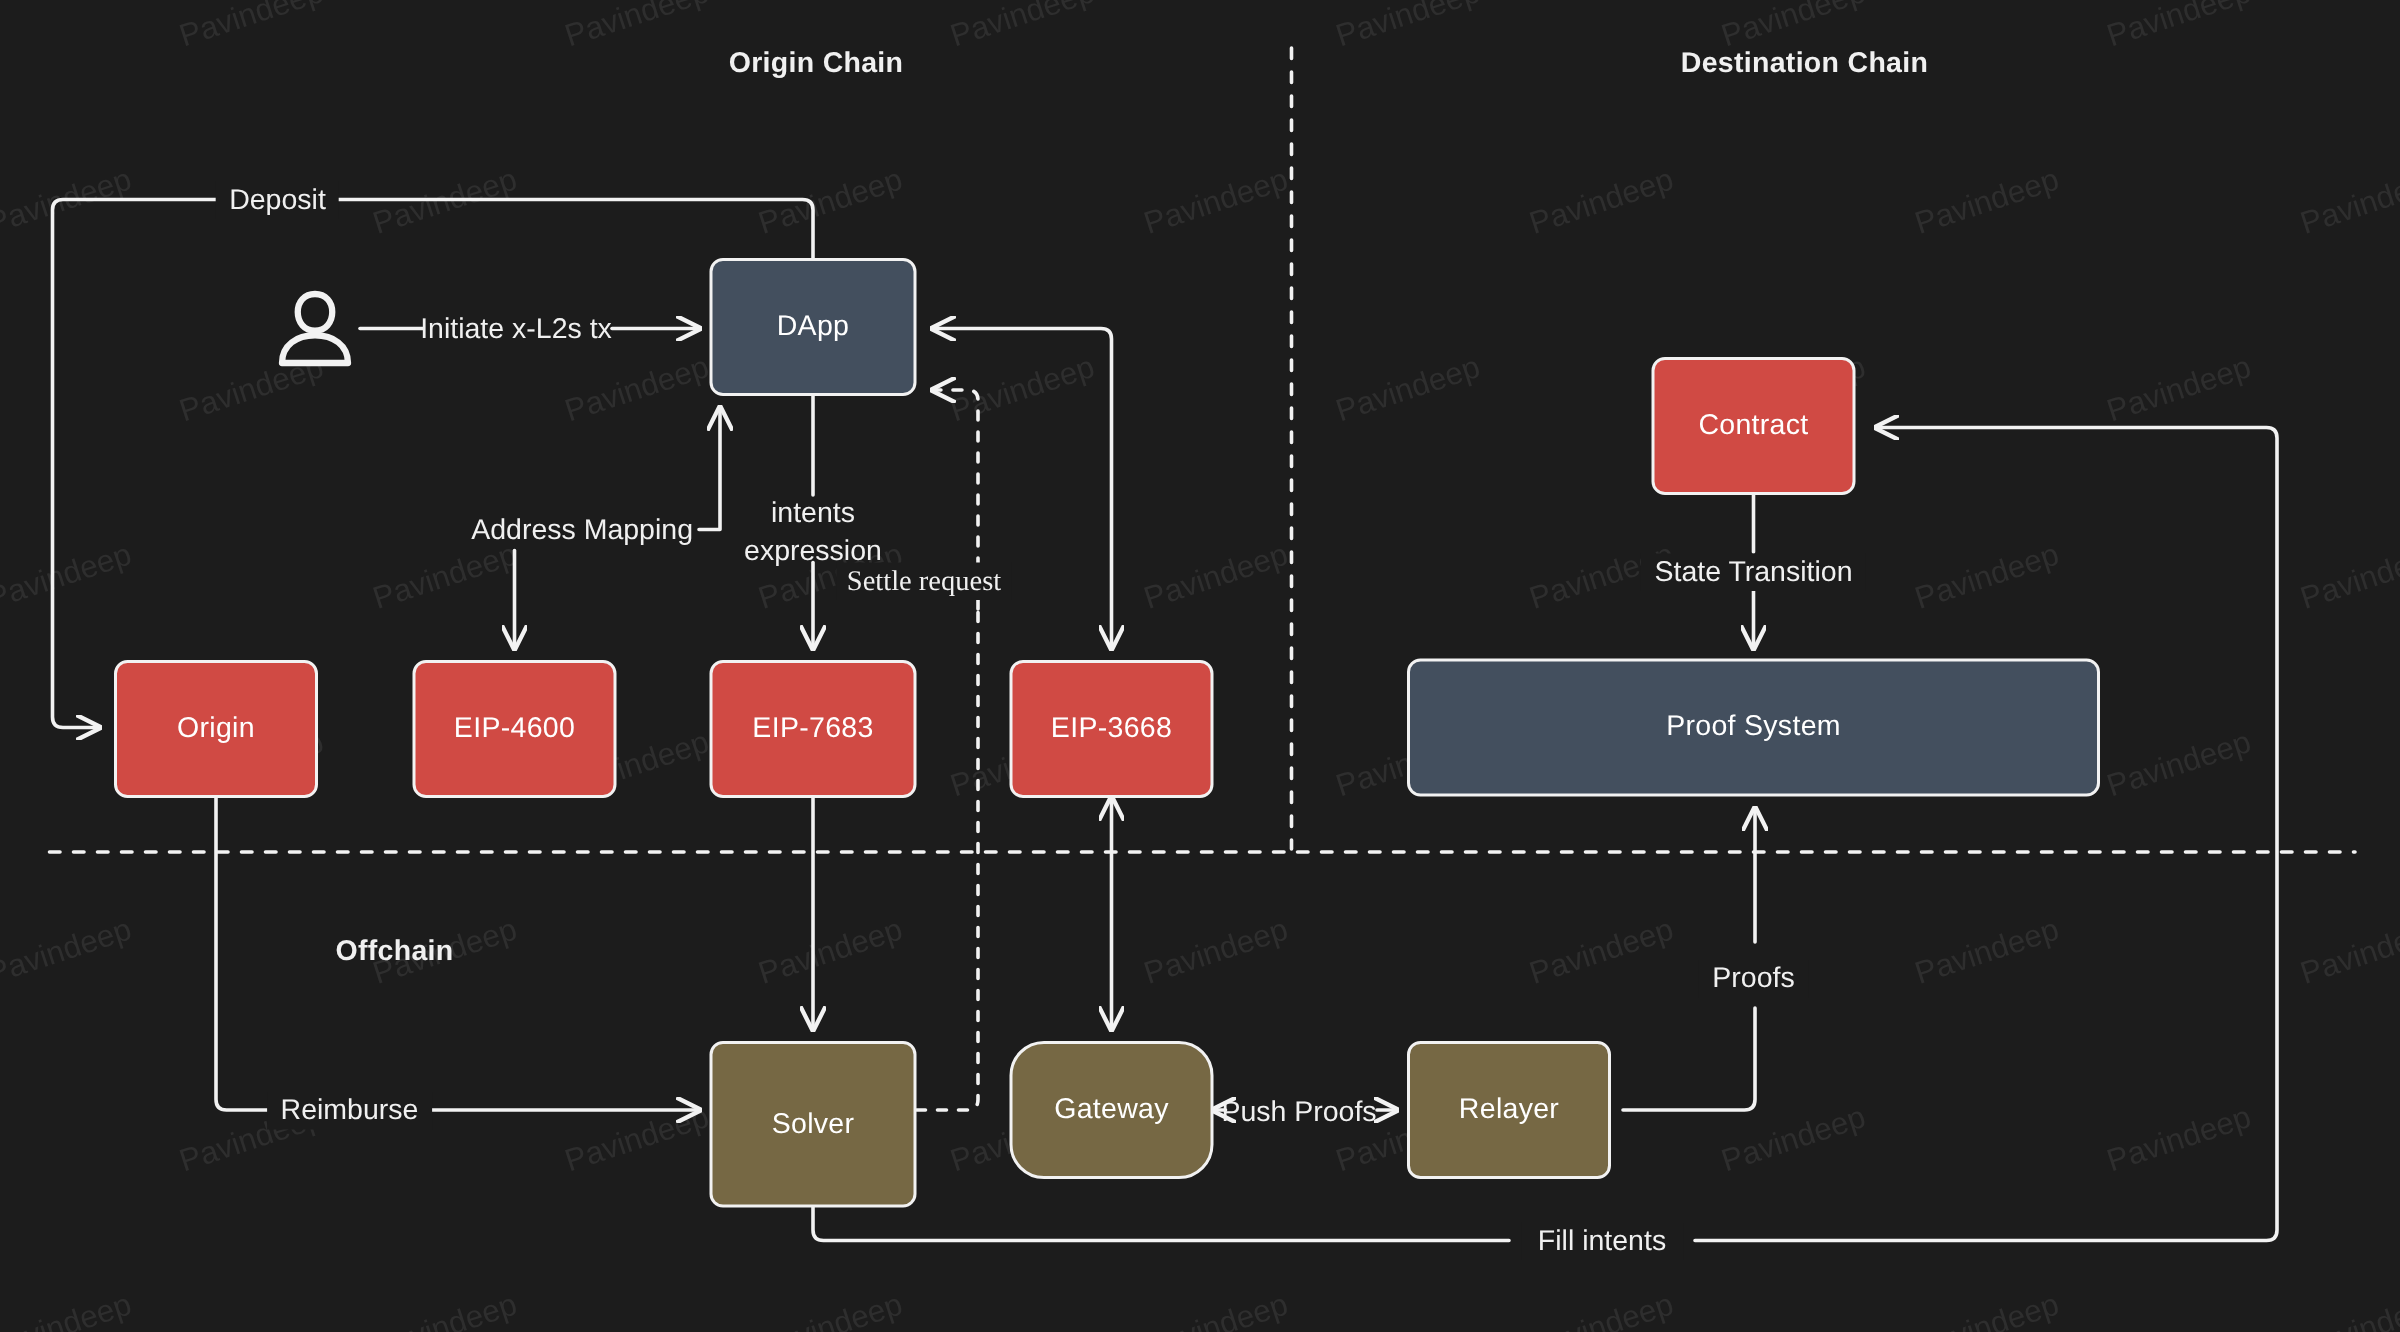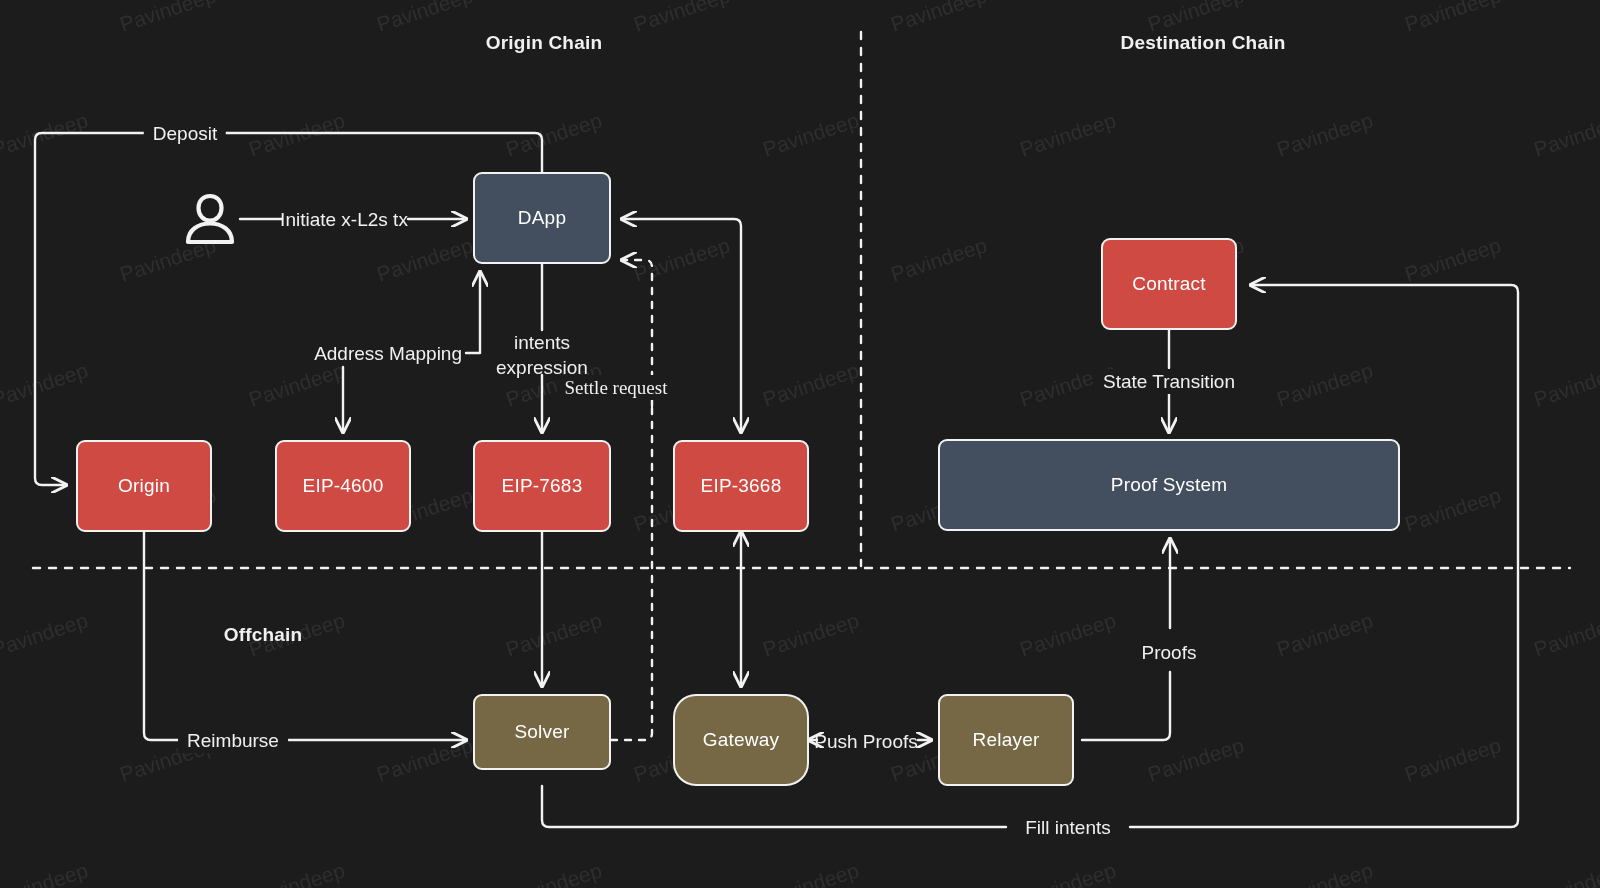--- a/index.html
+++ b/index.html
@@ -217,21 +217,21 @@
   </div>
 
   <div class="node red" style="left:473px; top:440px; width:138px; height:92px;">
     <span>EIP-7683</span>
   </div>
 
   <div class="node red" style="left:673px; top:440px; width:136px; height:92px;">
     <span>EIP-3668</span>
   </div>
 
-  <div class="node olive" style="left:473px; top:694px; width:138px; height:76px;">
+  <div class="node olive" style="left:473px; top:694px; width:138px; height:111px;">
     <span>Solver</span>
   </div>
 
   <div class="node olive" style="left:673px; top:694px; width:136px; height:92px;border-radius:23px;">
     <span>Gateway</span>
   </div>
 
   <div class="node olive" style="left:938px; top:694px; width:136px; height:92px;">
     <span>Relayer</span>
   </div>

